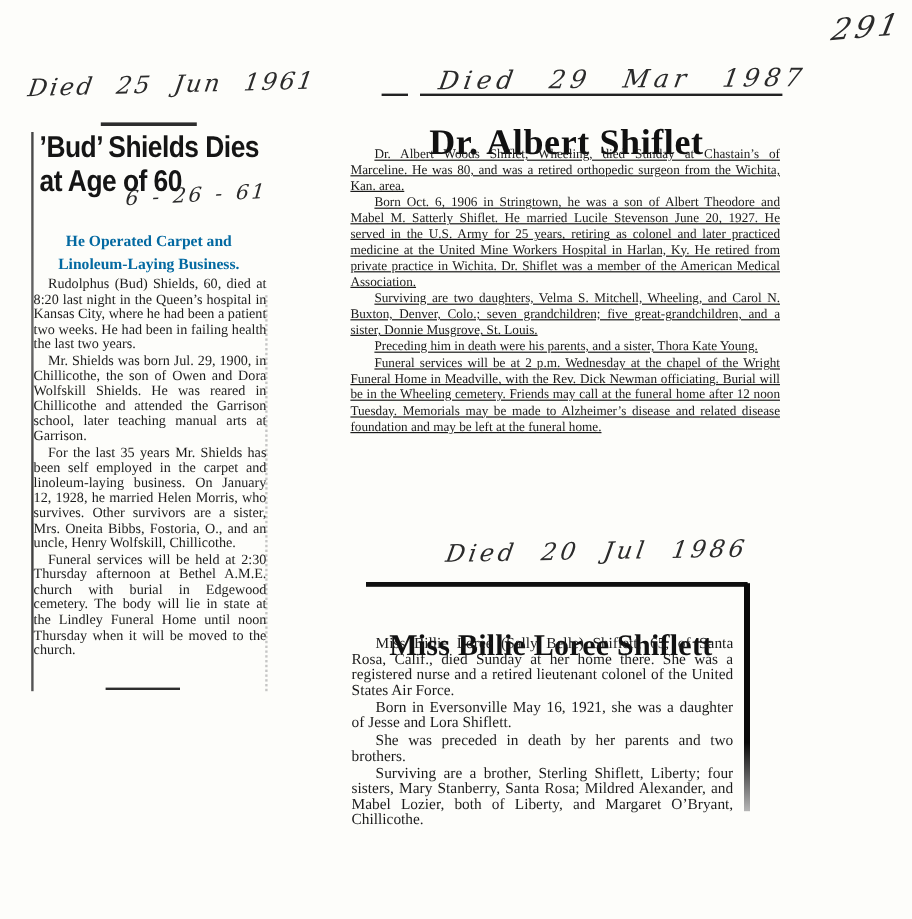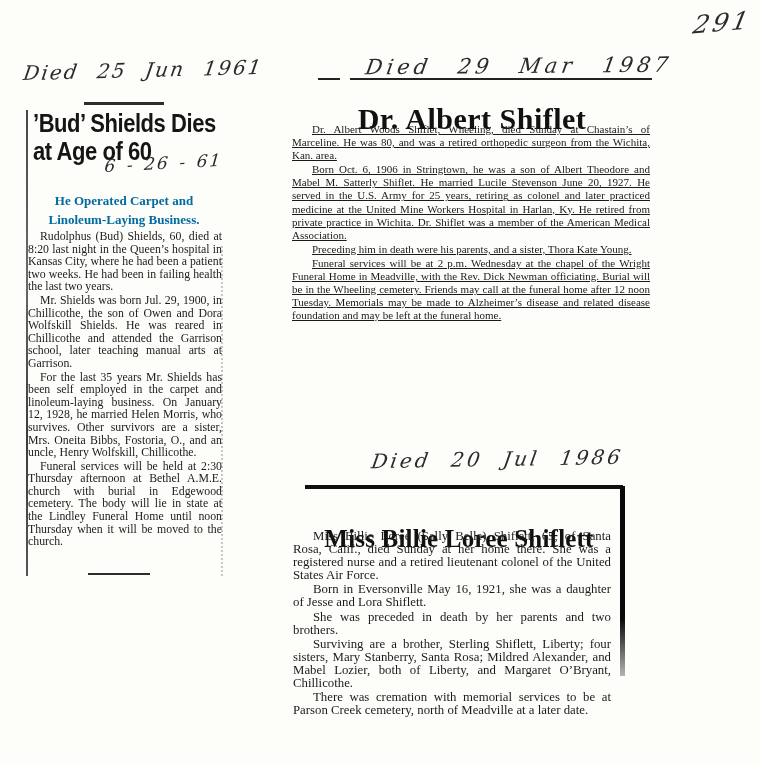--- a/index.html
+++ b/index.html
@@ -103,31 +103,31 @@
     </div>
     <div class="rule rule-shields-end"></div>
   </section>
 
   <section class="clip clip-albert">
     <div class="rule rule-albert-top"></div>
     <h1 class="albert-headline">Dr. Albert Shiflet</h1>
     <div class="albert-body">
       <p>Dr. Albert Woods Shiflet, Wheeling, died Sunday at Chastain’s of Marceline. He was 80, and was a retired orthopedic surgeon from the Wichita, Kan. area.</p>
       <p>Born Oct. 6, 1906 in Stringtown, he was a son of Albert Theodore and Mabel M. Satterly Shiflet. He married Lucile Stevenson June 20, 1927. He served in the U.S. Army for 25 years, retiring as colonel and later practiced medicine at the United Mine Workers Hospital in Harlan, Ky. He retired from private practice in Wichita. Dr. Shiflet was a member of the American Medical Association.</p>
+      <p>Surviving are two daughters, Velma S. Mitchell, Wheeling, and Carol N. Buxton, Denver, Colo.; seven grandchildren; five great-grandchildren, and a sister, Donnie Musgrove, St. Louis.</p>
       <p>Preceding him in death were his parents, and a sister, Thora Kate Young.</p>
       <p>Funeral services will be at 2 p.m. Wednesday at the chapel of the Wright Funeral Home in Meadville, with the Rev. Dick Newman officiating. Burial will be in the Wheeling cemetery. Friends may call at the funeral home after 12 noon Tuesday. Memorials may be made to Alzheimer’s disease and related disease foundation and may be left at the funeral home.</p>
     </div>
   </section>
 
   <section class="clip clip-billie">
     <div class="rule rule-billie-top"></div>
     <div class="vbar-billie"></div>
     <h1 class="billie-headline">Miss Billie Loree Shiflett</h1>
     <div class="billie-body">
       <p>Miss Billie Loree (Sally Belle) Shiflett, 65, of Santa Rosa, Calif., died Sunday at her home there. She was a registered nurse and a retired lieutenant colonel of the United States Air Force.</p>
       <p>Born in Eversonville May 16, 1921, she was a daughter of Jesse and Lora Shiflett.</p>
       <p>She was preceded in death by her parents and two brothers.</p>
       <p>Surviving are a brother, Sterling Shiflett, Liberty; four sisters, Mary Stanberry, Santa Rosa; Mildred Alexander, and Mabel Lozier, both of Liberty, and Margaret O’Bryant, Chillicothe.</p>
-      <p>There was cremation with memorial services to be at Parson Creek cemetery, north of Meadville at a later date.</p>
     </div>
   </section>
 
 </div>
 
 </body></html>

